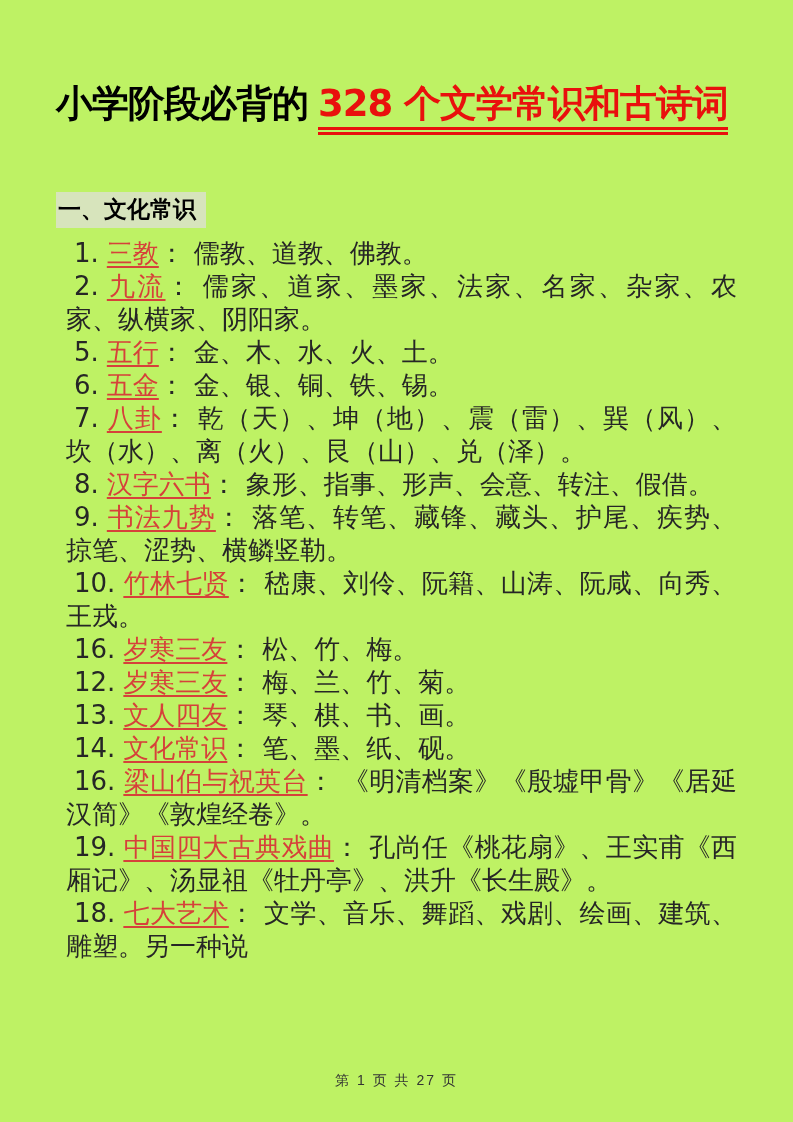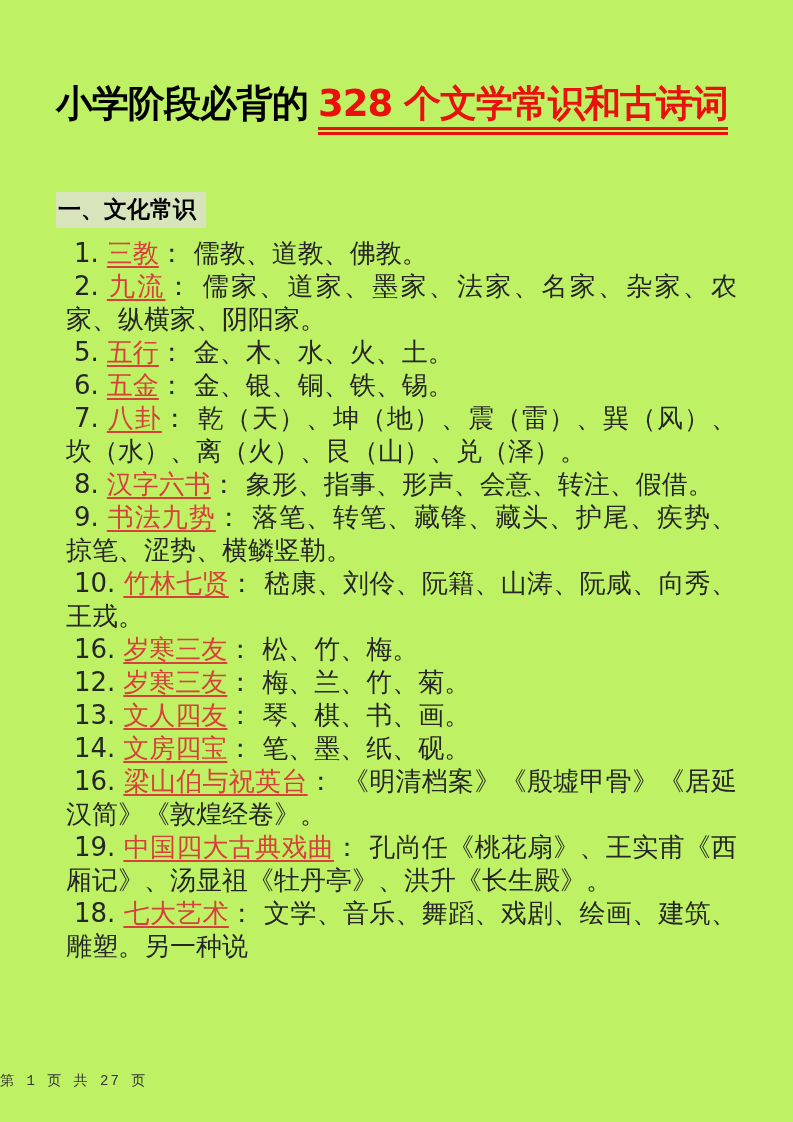--- a/index.html
+++ b/index.html
@@ -52,22 +52,22 @@
     text-decoration: underline;
     text-decoration-thickness: 1.5px;
     text-underline-offset: 4px;
   }
   .item .colon { color: #262626; margin-right: 9px; }
   .item .txt { color: #262626; }
   .page-footer {
     position: absolute;
     bottom: 32px; left: 0;
     width: 100%;
-    text-align: left;
-    font-family: Liberation Mono, monospace;
+    text-align: center;
+    font-family: Liberation Sans, sans-serif;
     font-size: 14px;
     letter-spacing: 2px;
     color: #333333;
   }
 </style>
 </head>
 <body>
 
 <div class="page">
 
@@ -80,21 +80,21 @@
     <p class="item"><span class="num">2.</span><span class="term">九流</span><span class="colon">：</span><span class="txt">儒家、道家、墨家、法家、名家、杂家、农家、纵横家、阴阳家。</span></p>
     <p class="item"><span class="num">5.</span><span class="term">五行</span><span class="colon">：</span><span class="txt">金、木、水、火、土。</span></p>
     <p class="item"><span class="num">6.</span><span class="term">五金</span><span class="colon">：</span><span class="txt">金、银、铜、铁、锡。</span></p>
     <p class="item"><span class="num">7.</span><span class="term">八卦</span><span class="colon">：</span><span class="txt">乾（天）、坤（地）、震（雷）、巽（风）、坎（水）、离（火）、艮（山）、兑（泽）。</span></p>
     <p class="item"><span class="num">8.</span><span class="term">汉字六书</span><span class="colon">：</span><span class="txt">象形、指事、形声、会意、转注、假借。</span></p>
     <p class="item"><span class="num">9.</span><span class="term">书法九势</span><span class="colon">：</span><span class="txt">落笔、转笔、藏锋、藏头、护尾、疾势、掠笔、涩势、横鳞竖勒。</span></p>
     <p class="item"><span class="num">10.</span><span class="term">竹林七贤</span><span class="colon">：</span><span class="txt">嵇康、刘伶、阮籍、山涛、阮咸、向秀、王戎。</span></p>
     <p class="item"><span class="num">16.</span><span class="term">岁寒三友</span><span class="colon">：</span><span class="txt">松、竹、梅。</span></p>
     <p class="item"><span class="num">12.</span><span class="term">岁寒三友</span><span class="colon">：</span><span class="txt">梅、兰、竹、菊。</span></p>
     <p class="item"><span class="num">13.</span><span class="term">文人四友</span><span class="colon">：</span><span class="txt">琴、棋、书、画。</span></p>
-    <p class="item"><span class="num">14.</span><span class="term">文房四宝</span><span class="colon">：</span><span class="txt">笔、墨、纸、砚。</span></p>
+    <p class="item"><span class="num">14.</span><span class="term">文化常识</span><span class="colon">：</span><span class="txt">笔、墨、纸、砚。</span></p>
     <p class="item"><span class="num">16.</span><span class="term">梁山伯与祝英台</span><span class="colon">：</span><span class="txt">《明清档案》《殷墟甲骨》《居延汉简》《敦煌经卷》。</span></p>
     <p class="item"><span class="num">19.</span><span class="term">中国四大古典戏曲</span><span class="colon">：</span><span class="txt">孔尚任《桃花扇》、王实甫《西厢记》、汤显祖《牡丹亭》、洪升《长生殿》。</span></p>
     <p class="item"><span class="num">18.</span><span class="term">七大艺术</span><span class="colon">：</span><span class="txt">文学、音乐、舞蹈、戏剧、绘画、建筑、雕塑。另一种说</span></p>
   </div>
 
   <div class="page-footer">第 1 页 共 27 页</div>
 
 </div>
 
 </body></html>

